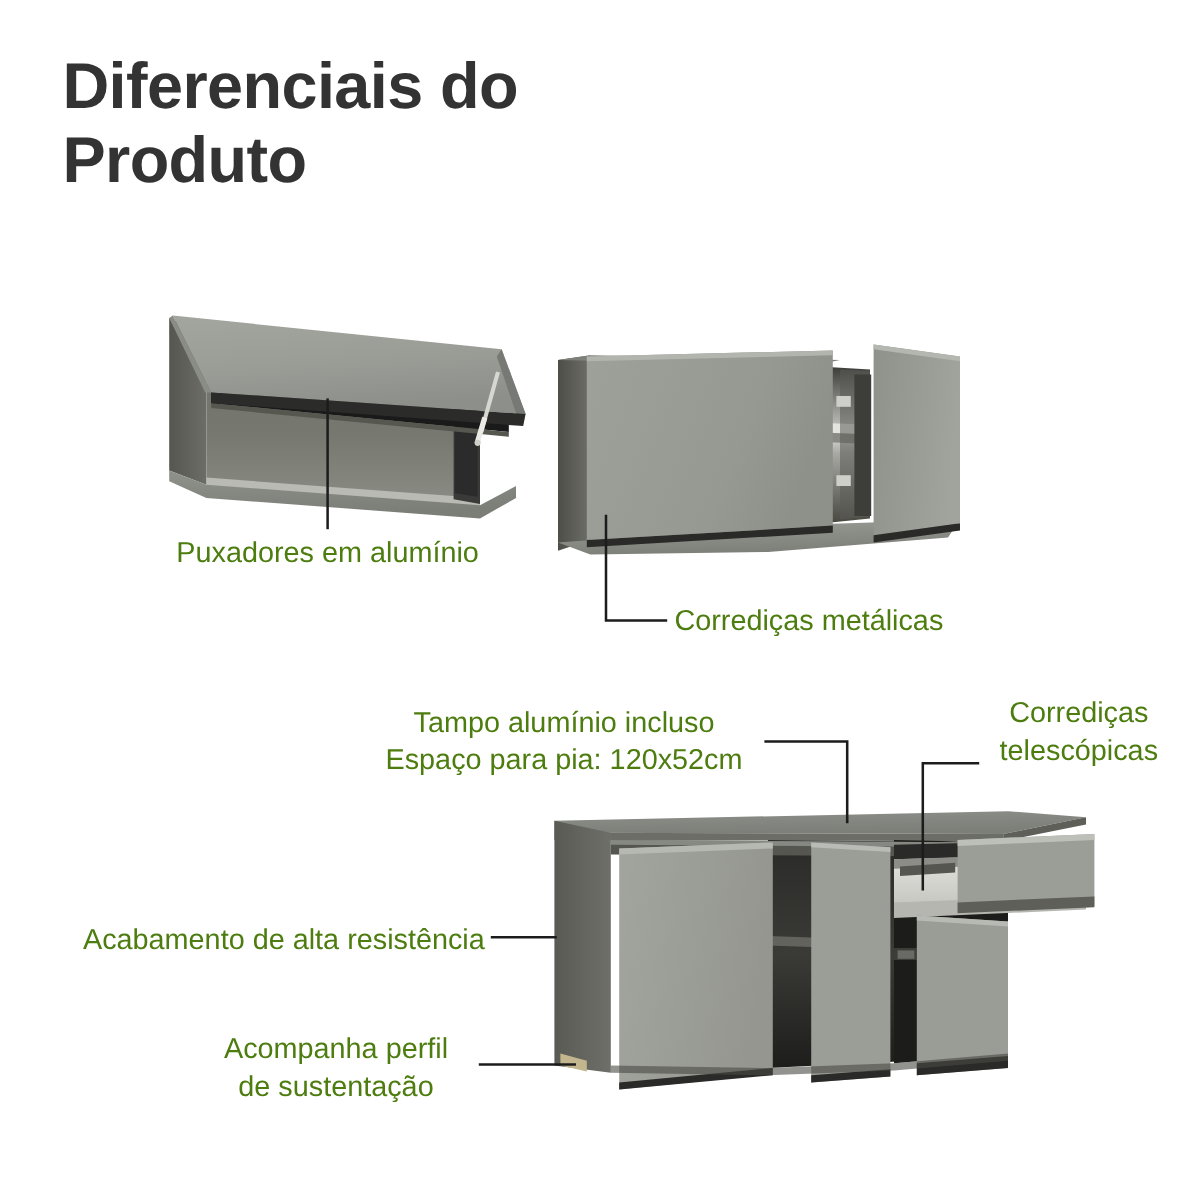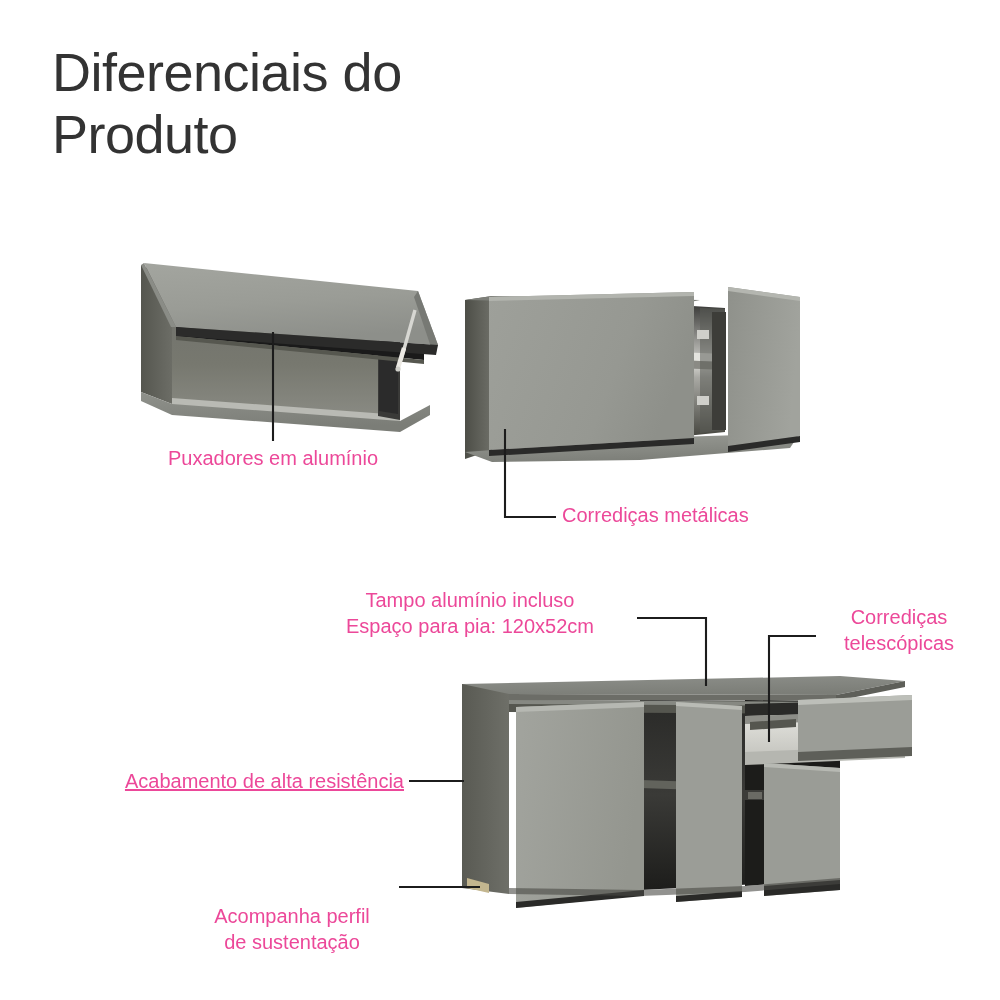--- a/index.html
+++ b/index.html
@@ -15,29 +15,29 @@
     overflow: hidden;
     font-family: "Liberation Sans", sans-serif;
   }
   #title {
     position: absolute;
     left: 52px;
     top: 42px;
     width: 520px;
     font-size: 54px;
     line-height: 1.14;
-    font-weight: normal;
+    font-weight: bold;
     color: #333333;
     letter-spacing: -0.5px;
     white-space: pre-line;
   }
   .callout {
     position: absolute;
-    color: #ec4899;
-    font-size: 20px;
+    color: #4d7c0f;
+    font-size: 24px;
     line-height: 1.28;
     white-space: pre-line;
   }
   .cl-center { text-align: center; }
   .cl-right  { text-align: right; }
   .svg-layer {
     position: absolute;
     left: 0; top: 0;
     width: 1000px;
     height: 1000px;
@@ -262,21 +262,21 @@
     <path class="leader" d="M399,887 L480,887"></path>
   </svg>
 
   <div class="callout cl-center" style="left:142px; top:446px; width:262px;">Puxadores em alumínio</div>
 
   <div class="callout" style="left:562px; top:503px; width:300px;">Corrediças metálicas</div>
 
   <div class="callout cl-center" style="left:300px; top:588px; width:340px;">Tampo alumínio incluso
 Espaço para pia: 120x52cm</div>
 
-  <div class="callout cl-center" style="left:810px; top:605px; width:178px;">Corrediças
+  <div class="callout cl-center" style="left:810px; top:580px; width:178px;">Corrediças
 telescópicas</div>
 
-  <div class="callout cl-right" style="left:60px; top:769px; width:344px;text-decoration:underline;">Acabamento de alta resistência</div>
-
-  <div class="callout cl-center" style="left:194px; top:860px; width:196px;margin-top:44px;">Acompanha perfil
+  <div class="callout cl-right" style="left:60px; top:769px; width:344px;">Acabamento de alta resistência</div>
+
+  <div class="callout cl-center" style="left:182px; top:860px; width:196px;">Acompanha perfil
 de sustentação</div>
 
 </div>
 
 </body></html>

